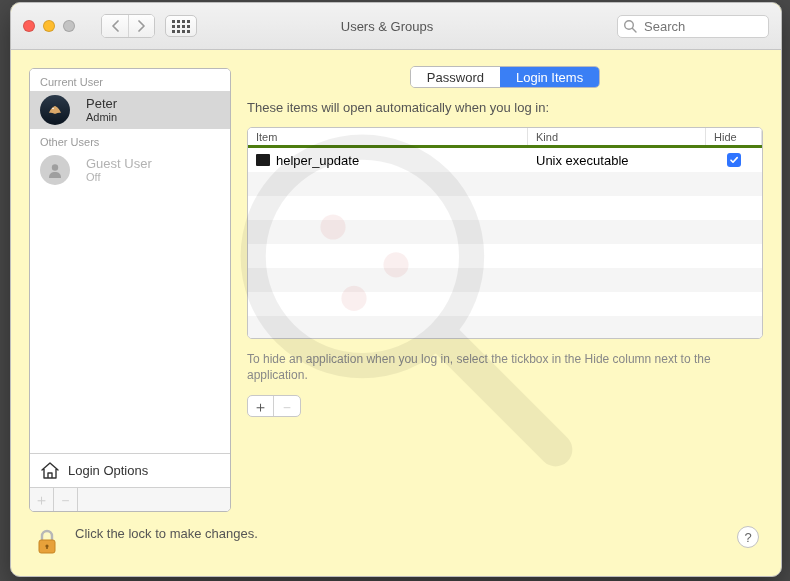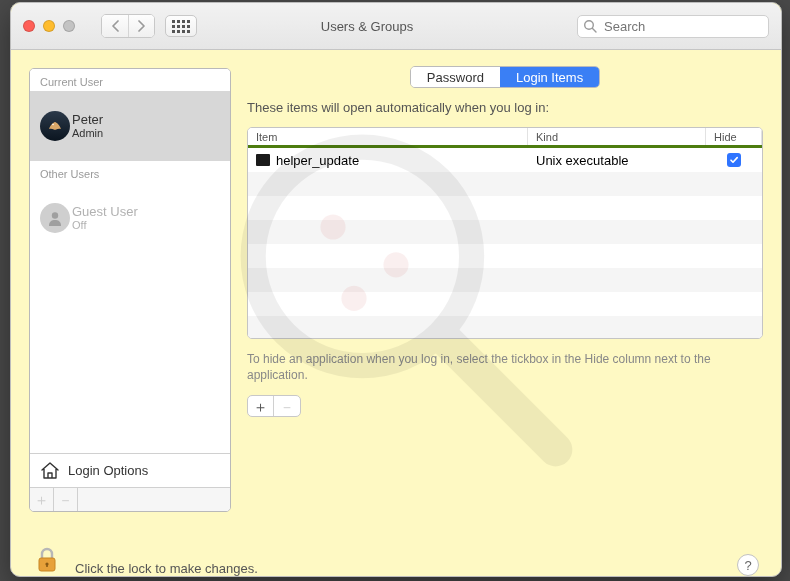--- a/index.html
+++ b/index.html
@@ -20,31 +20,31 @@
     .tl.red{background:#ff5f57}.tl.yel{background:#febc2e}.tl.grn{background:#c3c3c3}
     .btngrp { display:flex; background:#fff;border:1px solid #c8c8c8;border-radius:5px;overflow:hidden; }
     .navbtn{width:26px;height:22px;display:flex;align-items:center;justify-content:center;color:#9a9a9a;background:linear-gradient(#fdfdfd,#f0f0f0);}
     .navbtn+.navbtn{border-left:1px solid #d5d5d5;}
     .appsbtn{width:32px;height:22px;display:flex;align-items:center;justify-content:center;background:linear-gradient(#fdfdfd,#f0f0f0);border:1px solid #c8c8c8;border-radius:5px;}
     .grid3{display:grid;grid-template-columns:repeat(4,3px);grid-template-rows:repeat(3,3px);gap:2px;}
     .grid3 span{background:#555;}
     .title { flex:1; text-align:center; font-size:13px; color:#555; font-weight:500; padding-right:40px;}
     .search { position:relative; }
     .search input{
-      width:192px;height:23px;border-radius:5px;border:1px solid #cfcfcf;background:#fff;
+      width:152px;height:23px;border-radius:5px;border:1px solid #cfcfcf;background:#fff;
       padding:0 8px 0 26px;font-size:13px;color:#555;outline:none;
     }
     .search svg{position:absolute;left:6px;top:4px;}
     
     .content { flex:1; display:flex; padding:18px 18px 14px 18px; gap:16px; }
     
     .sidebar { width:202px; display:flex; flex-direction:column; border:1px solid #b9b9b9;border-radius:5px;background:#fff;overflow:hidden; }
     .sidelist{flex:1;overflow:auto;background:#fff;}
     .sechdr{font-size:11px;color:#9a9a9a;padding:7px 10px 3px 10px;}
-    .userrow{display:flex;align-items:center;gap:2px;padding:20px 10px;}
+    .userrow{display:flex;align-items:center;gap:16px;padding:4px 10px;}
     .userrow.sel{background:#d7d7d7;}
     .av{width:30px;height:30px;border-radius:50%;flex:none;}
     .av.c{background:linear-gradient(#2b3949,#0b1520);display:flex;align-items:center;justify-content:center;}
     .av.g{background:#cfcfcf;display:flex;align-items:center;justify-content:center;}
     .uname{font-size:13px;color:#333;line-height:1.1;}
     .userrow.sel .uname,.userrow.sel .urole{color:#333}
     .dim .uname,.dim .urole{color:#b2b2b2}
     .urole{font-size:11px;color:#888;}
     .loginopt{height:34px;border-top:1px solid #d0d0d0;display:flex;align-items:center;gap:8px;padding:0 10px;background:#fff;}
     .house svg{display:block}
@@ -71,21 +71,21 @@
     .td.kind{width:178px;}
     .td.hide{width:56px;display:flex;justify-content:center;}
     .termicon{width:14px;height:12px;background:#1a1a1a;border-radius:1px;}
     .chk{width:14px;height:14px;background:#2f74ff;border-radius:3px;display:flex;align-items:center;justify-content:center;}
     .chk svg{display:block}
     .hint{font-size:12px;color:#888;line-height:1.35;}
     .addrem2{display:flex;width:fit-content;border:1px solid #c8c8c8;border-radius:5px;overflow:hidden;background:#fff;height:22px;}
     .addrem2 .sqbtn{width:26px;height:22px;color:#555;border-right:1px solid #d0d0d0;}
     .addrem2 .sqbtn:last-child{color:#cfcfcf;border-right:none;}
     
-    .footer{height:50px;display:flex;align-items:flex-end;gap:14px;padding:0 22px;}
+    .footer{height:50px;display:flex;align-items:flex-start;gap:14px;padding:0 22px;}
     .lockwrap{width:28px;height:32px;display:flex;align-items:center;justify-content:center;}
     .ftxt{font-size:13px;color:#555;}
     .helpbtn{margin-left:auto;width:22px;height:22px;border-radius:50%;border:1px solid #c2c2c2;background:#fff;display:flex;align-items:center;justify-content:center;font-size:13px;color:#666;}
     
     .wm{position:absolute;inset:0;pointer-events:none;display:flex;align-items:center;justify-content:center;opacity:.06;}
     .wm svg{width:420px;height:420px;}
   </style>
 </head>
 <body>
 

